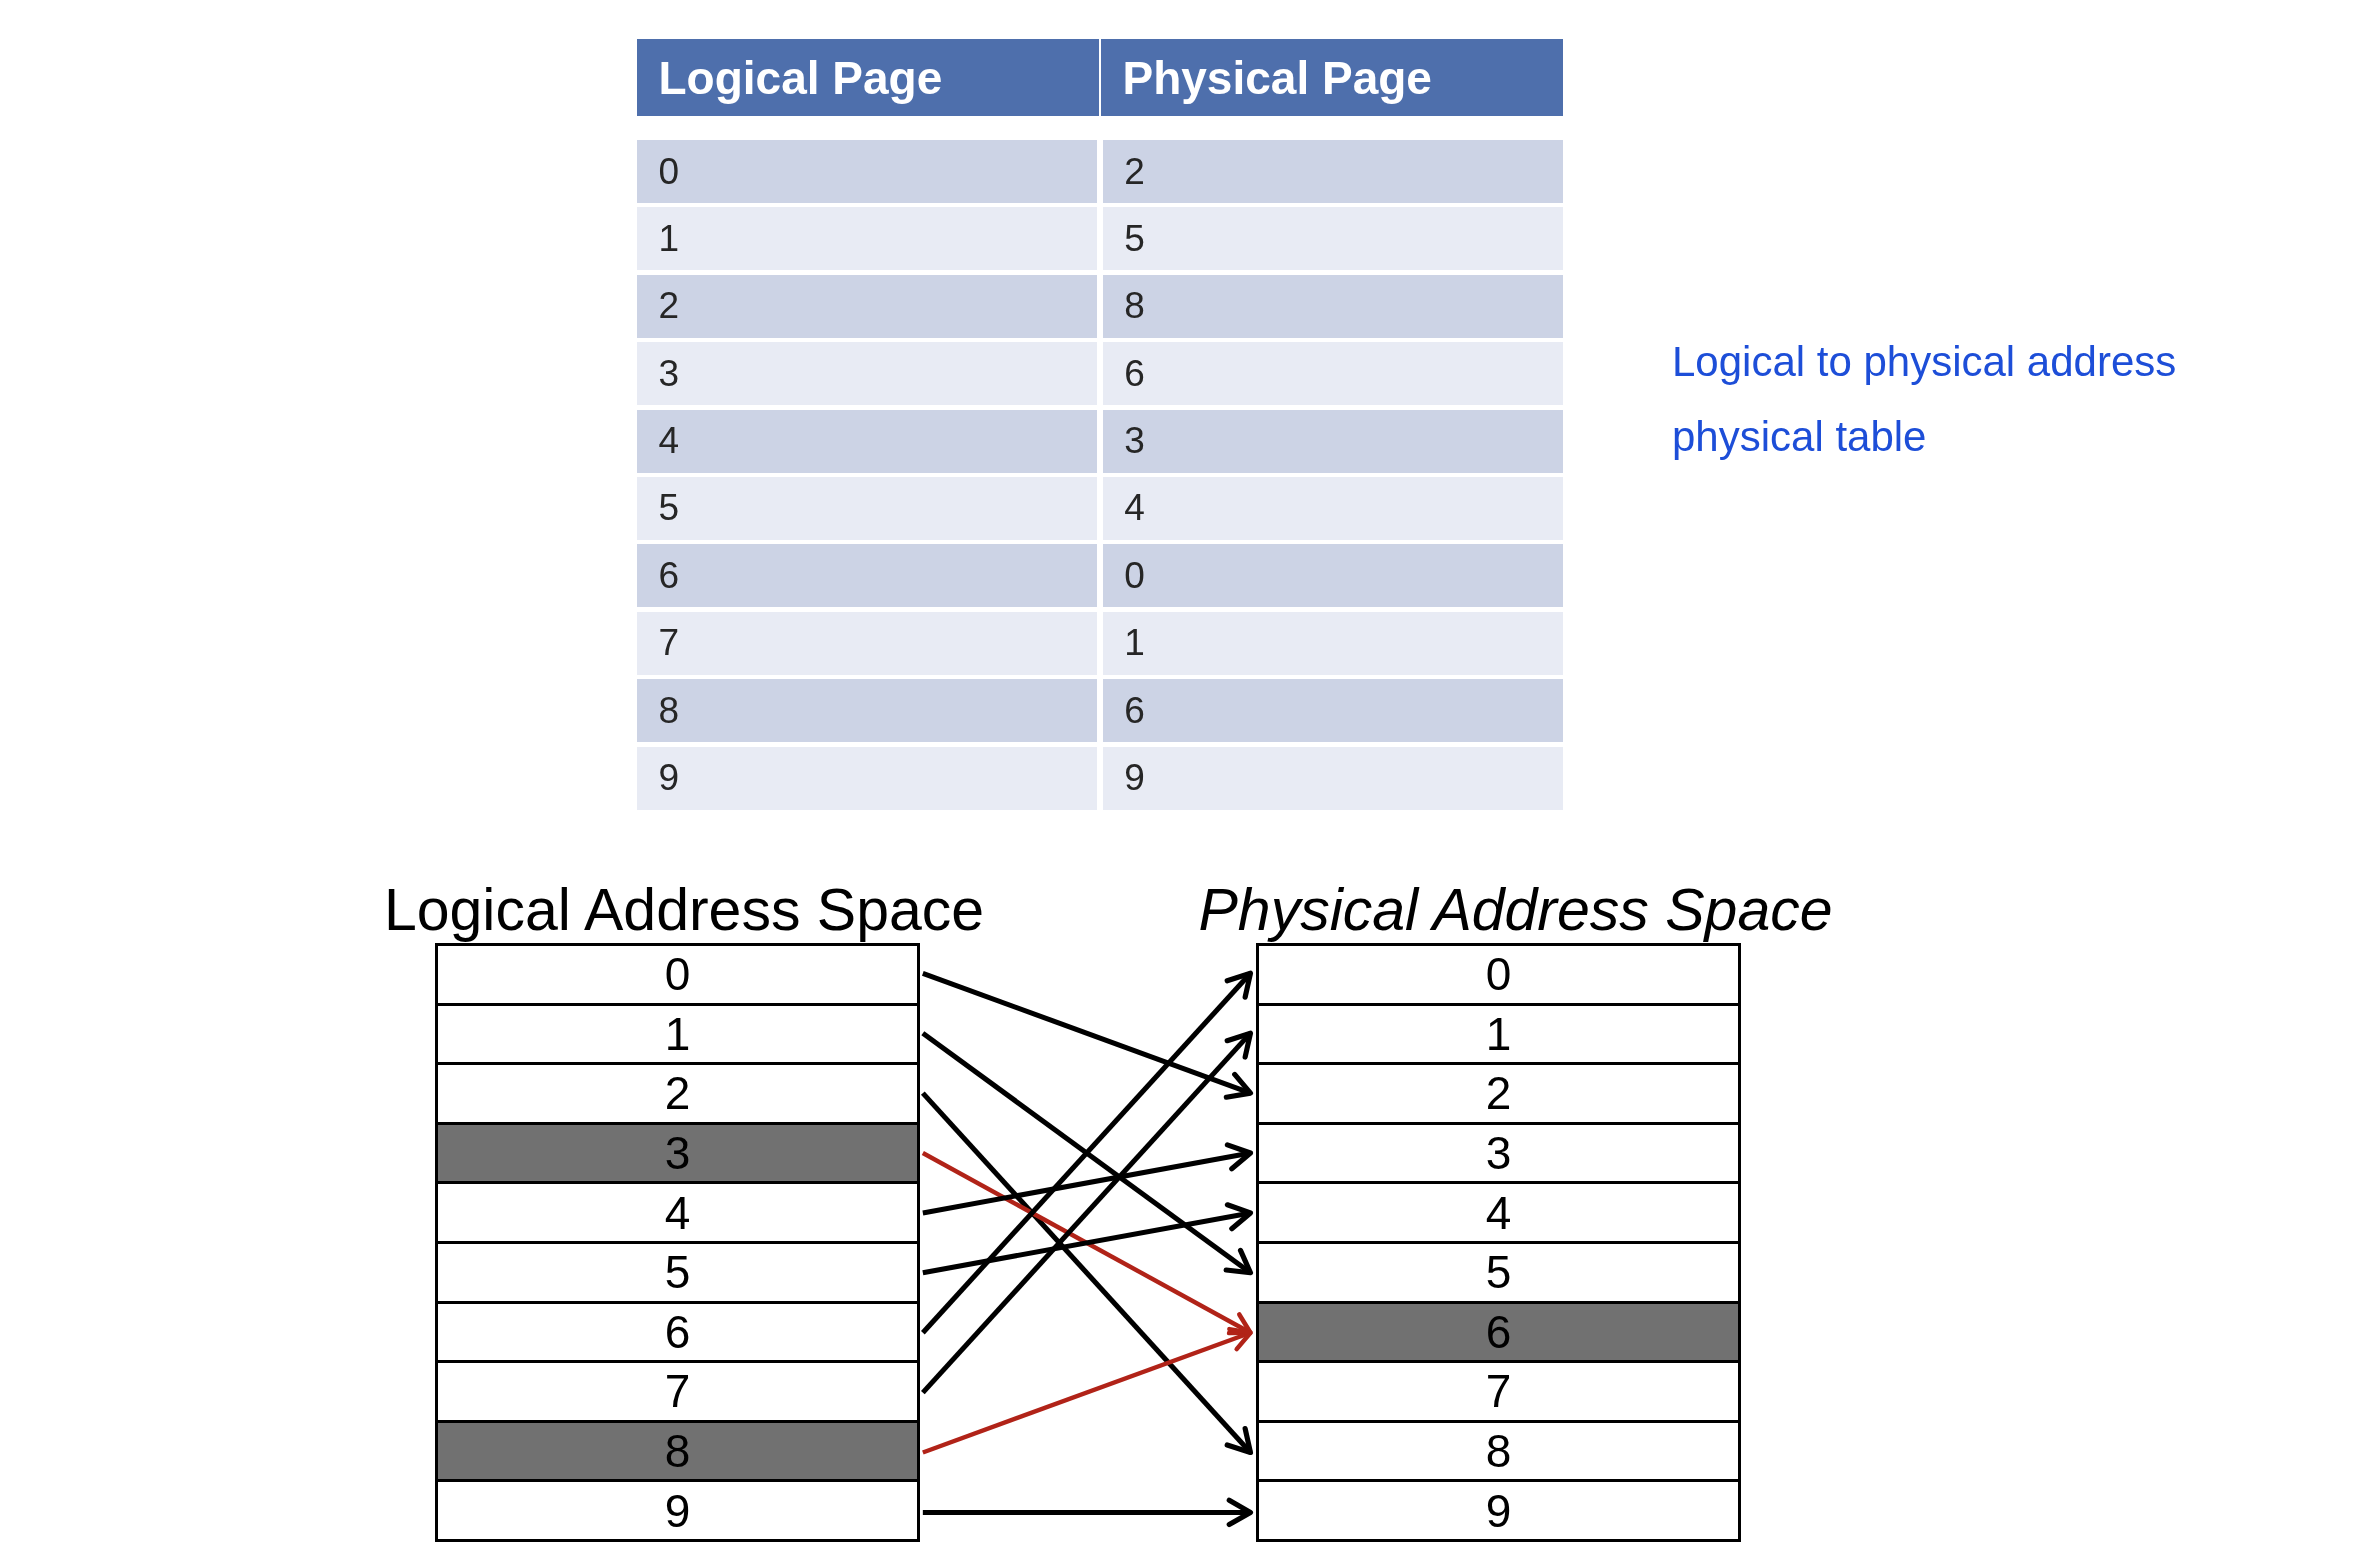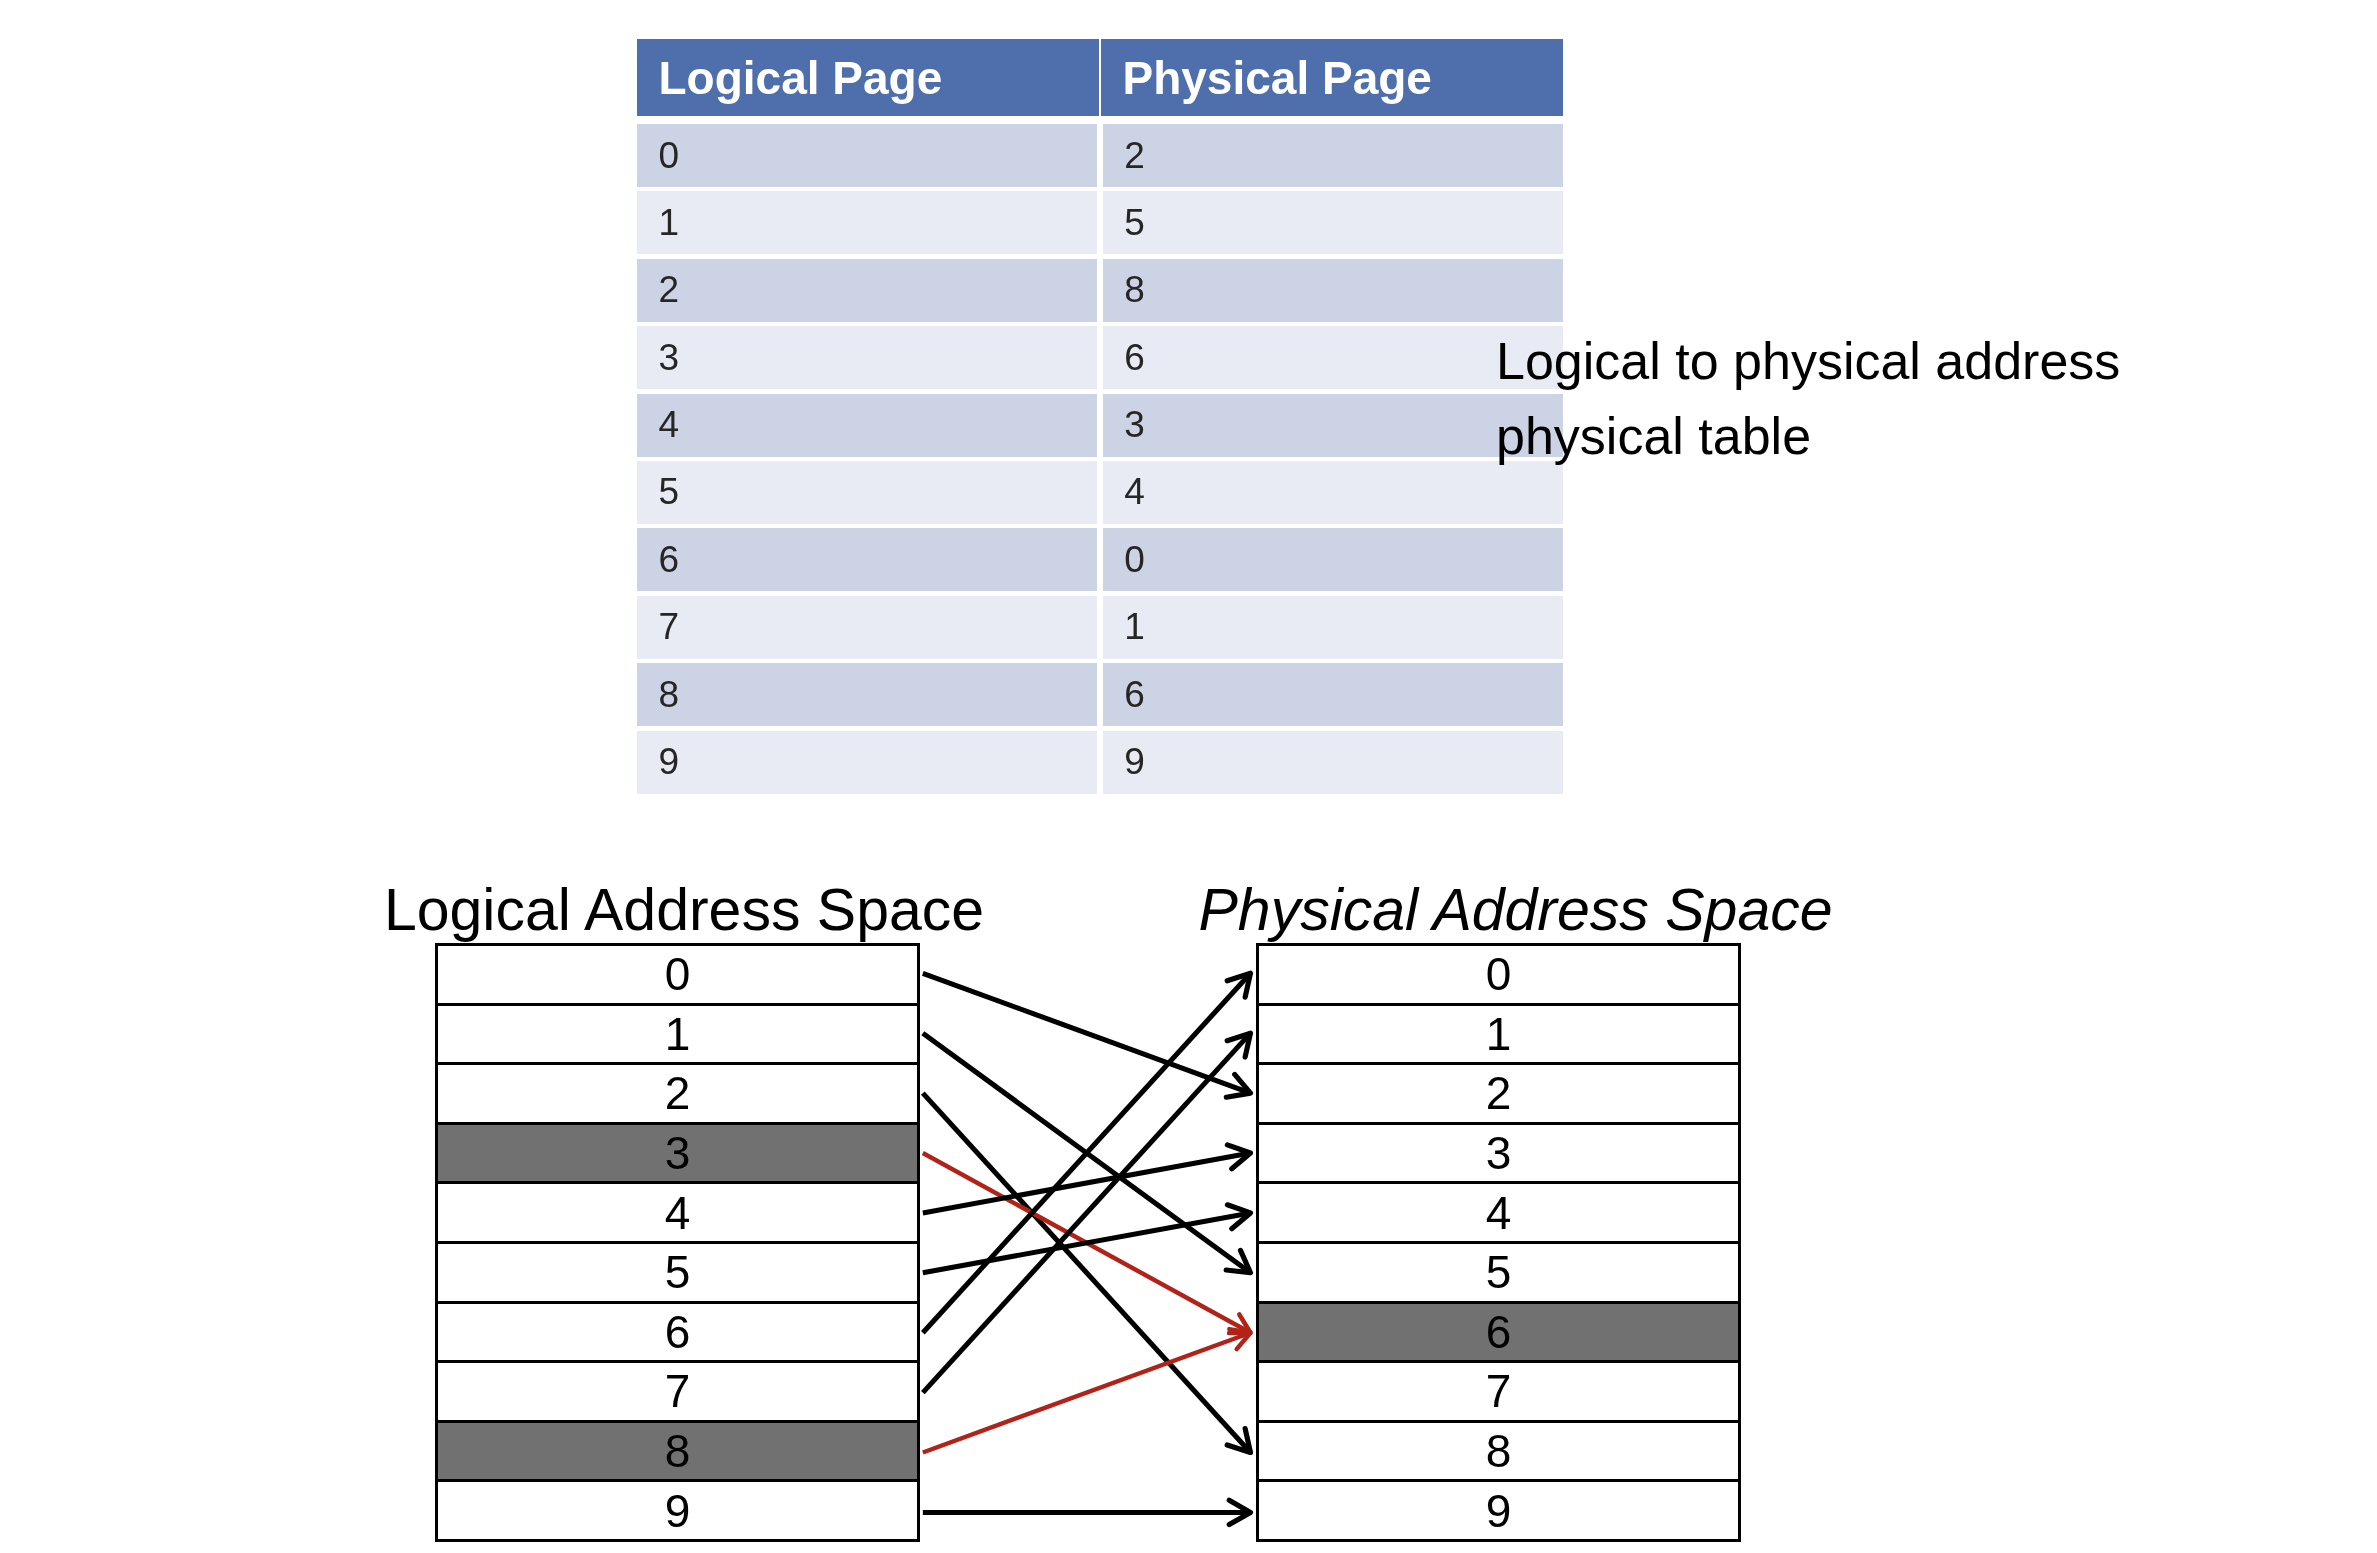--- a/index.html
+++ b/index.html
@@ -15,42 +15,42 @@
     --header-bg: #4E6FAC;
     --row-dark: #CCD3E5;
     --row-light: #E8EBF4;
     --hl-gray: #717171;
   }
 
   
   .mapping-table {
     position: absolute; left: 637px; top: 39px; width: 926px;
   }
-  .thead { display: flex; gap: 2px; margin-bottom: 8px; }
+  .thead { display: flex; gap: 2px; margin-bottom: 24px; }
   .th {
     flex: 1; height: 77px;
     background: var(--header-bg);
     color: #fff; font-weight: bold; font-size: 46px;
     display: flex; align-items: center;
     padding-left: 21.5px; box-sizing: border-box;
   }
   .trow { display: flex; gap: 5.7px; margin-bottom: 4.4px; }
   .tcell {
     flex: 1; height: 63px;
     font-size: 37px; color: #262626;
     display: flex; align-items: center;
     padding-left: 21.5px; box-sizing: border-box;
   }
   .trow.dark  .tcell { background: var(--row-dark); }
   .trow.light .tcell { background: var(--row-light); }
 
   
   .table-caption {
-    position: absolute; left: 1496px; top: 324px;
-    font-size: 52px; line-height: 75px; color: #000000;
+    position: absolute; left: 1672px; top: 324px;
+    font-size: 42px; line-height: 75px; color: #1d4ed8;
     white-space: nowrap;
   }
 
   
   .space-title {
     position: absolute; top: 857px;
     font-size: 59px; color: #000;
     text-align: center; white-space: nowrap; margin-top: 19px;
   }
   .space-title.left  { left: 359px;  width: 650px; }

